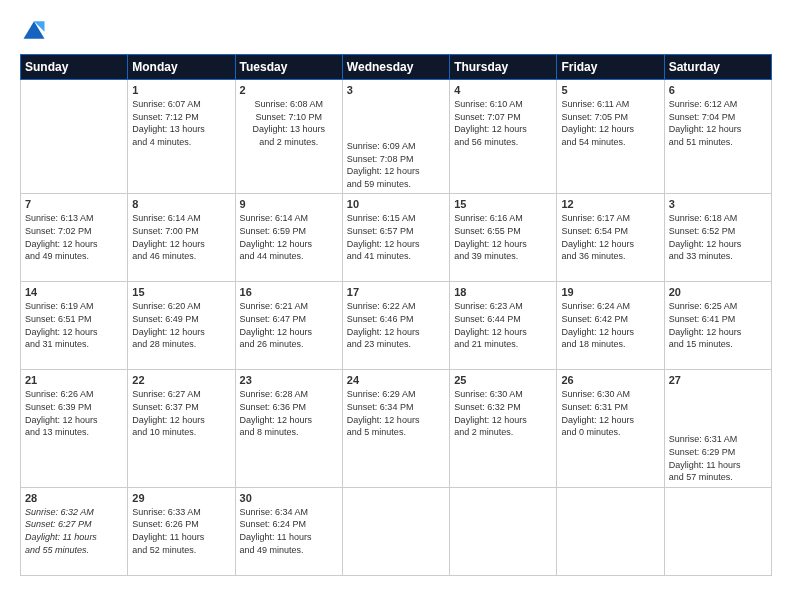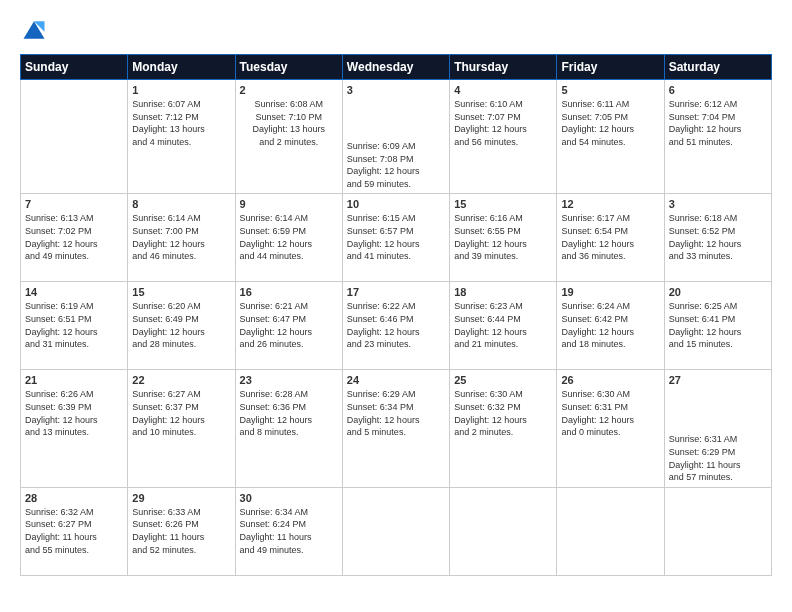--- a/index.html
+++ b/index.html
@@ -316,21 +316,21 @@
             <span class="day-num">27</span>
             <div class="day-info" style="white-space: pre-line; margin-top: 47px;">Sunrise: 6:31 AM
 Sunset: 6:29 PM
 Daylight: 11 hours
 and 57 minutes.</div>
           </td>
         </tr>
         <tr>
           <td>
             <span class="day-num">28</span>
-            <div class="day-info" style="white-space: pre-line;">Sunrise: 6:32 AM
+            <div class="day-info" style="white-space: pre-line; font-style: italic;">Sunrise: 6:32 AM
 Sunset: 6:27 PM
 Daylight: 11 hours
 and 55 minutes.</div>
           </td>
           <td>
             <span class="day-num">29</span>
             <div class="day-info" style="white-space: pre-line;">Sunrise: 6:33 AM
 Sunset: 6:26 PM
 Daylight: 11 hours
 and 52 minutes.</div>

